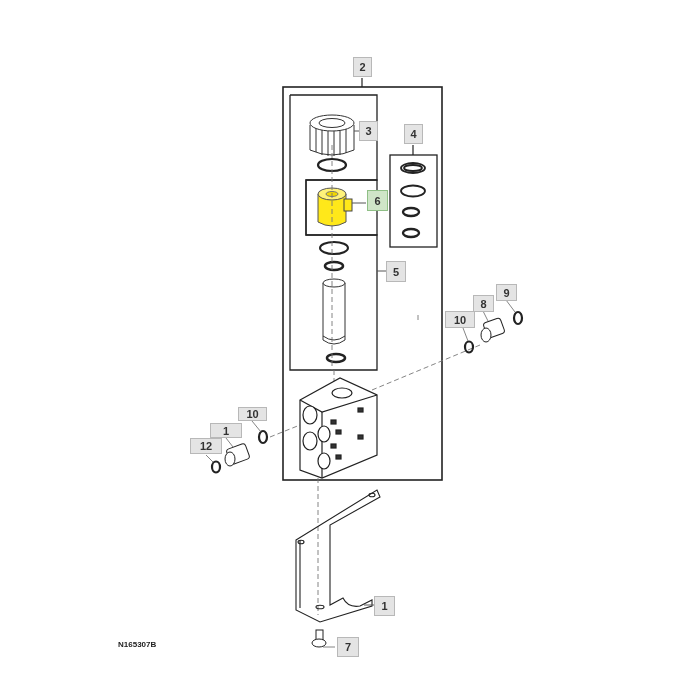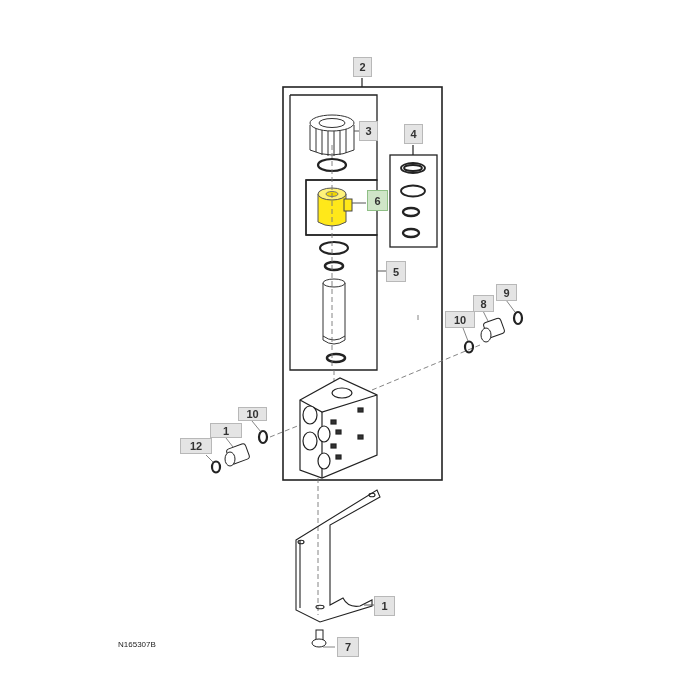--- a/index.html
+++ b/index.html
@@ -1,21 +1,21 @@
 <!DOCTYPE html>
 <html><head>
 <meta charset="utf-8">
 <style>
   html, body { margin:0; padding:0; background:#ffffff; }
   body { width:700px; height:700px; position:relative; overflow:hidden; font-family:"Liberation Sans", sans-serif; }
   #diagram { position:absolute; left:0; top:0; width:700px; height:700px; }
   .callout { position:absolute; background:#e4e4e4; border:1px solid #b8b8b8; box-sizing:border-box;
              display:flex; align-items:center; justify-content:center; font-weight:bold; font-size:11px; color:#333333; cursor:pointer; }
   .callout.highlight { background:#cfe5c8; border-color:#8fbf86; }
-  .fig-id { position:absolute; left:118px; top:640px; font-size:8px; font-weight:normal; color:#222222; }
+  .fig-id { position:absolute; left:118px; top:640px; font-size:8px; font-weight:bold; color:#222222; }
 </style>
 </head>
 <body>
 
 <div id="diagram">
 <svg width="700" height="700" viewBox="0 0 700 700">
   <g fill="none" stroke="#222" stroke-width="1.2">
 
     <rect x="283" y="87" width="159" height="393" stroke-width="1.6"></rect>
     <line x1="362" y1="78" x2="362" y2="87"></line>
@@ -157,21 +157,21 @@
     </div>
 <div class="callout" style="left:445px;top:311px;width:30px;height:17px;">
       <span>10</span>
     </div>
 <div class="callout" style="left:238px;top:407px;width:29px;height:14px;">
       <span>10</span>
     </div>
 <div class="callout" style="left:210px;top:423px;width:32px;height:15px;">
       <span>1</span>
     </div>
-<div class="callout" style="left:180px;top:438px;width:32px;height:16px;">
+<div class="callout" style="left:190px;top:438px;width:32px;height:16px;">
       <span>12</span>
     </div>
 <div class="callout" style="left:374px;top:596px;width:21px;height:20px;">
       <span>1</span>
     </div>
 <div class="callout" style="left:337px;top:637px;width:22px;height:20px;">
       <span>7</span>
     </div>
 
 <div class="fig-id">N165307B</div>

